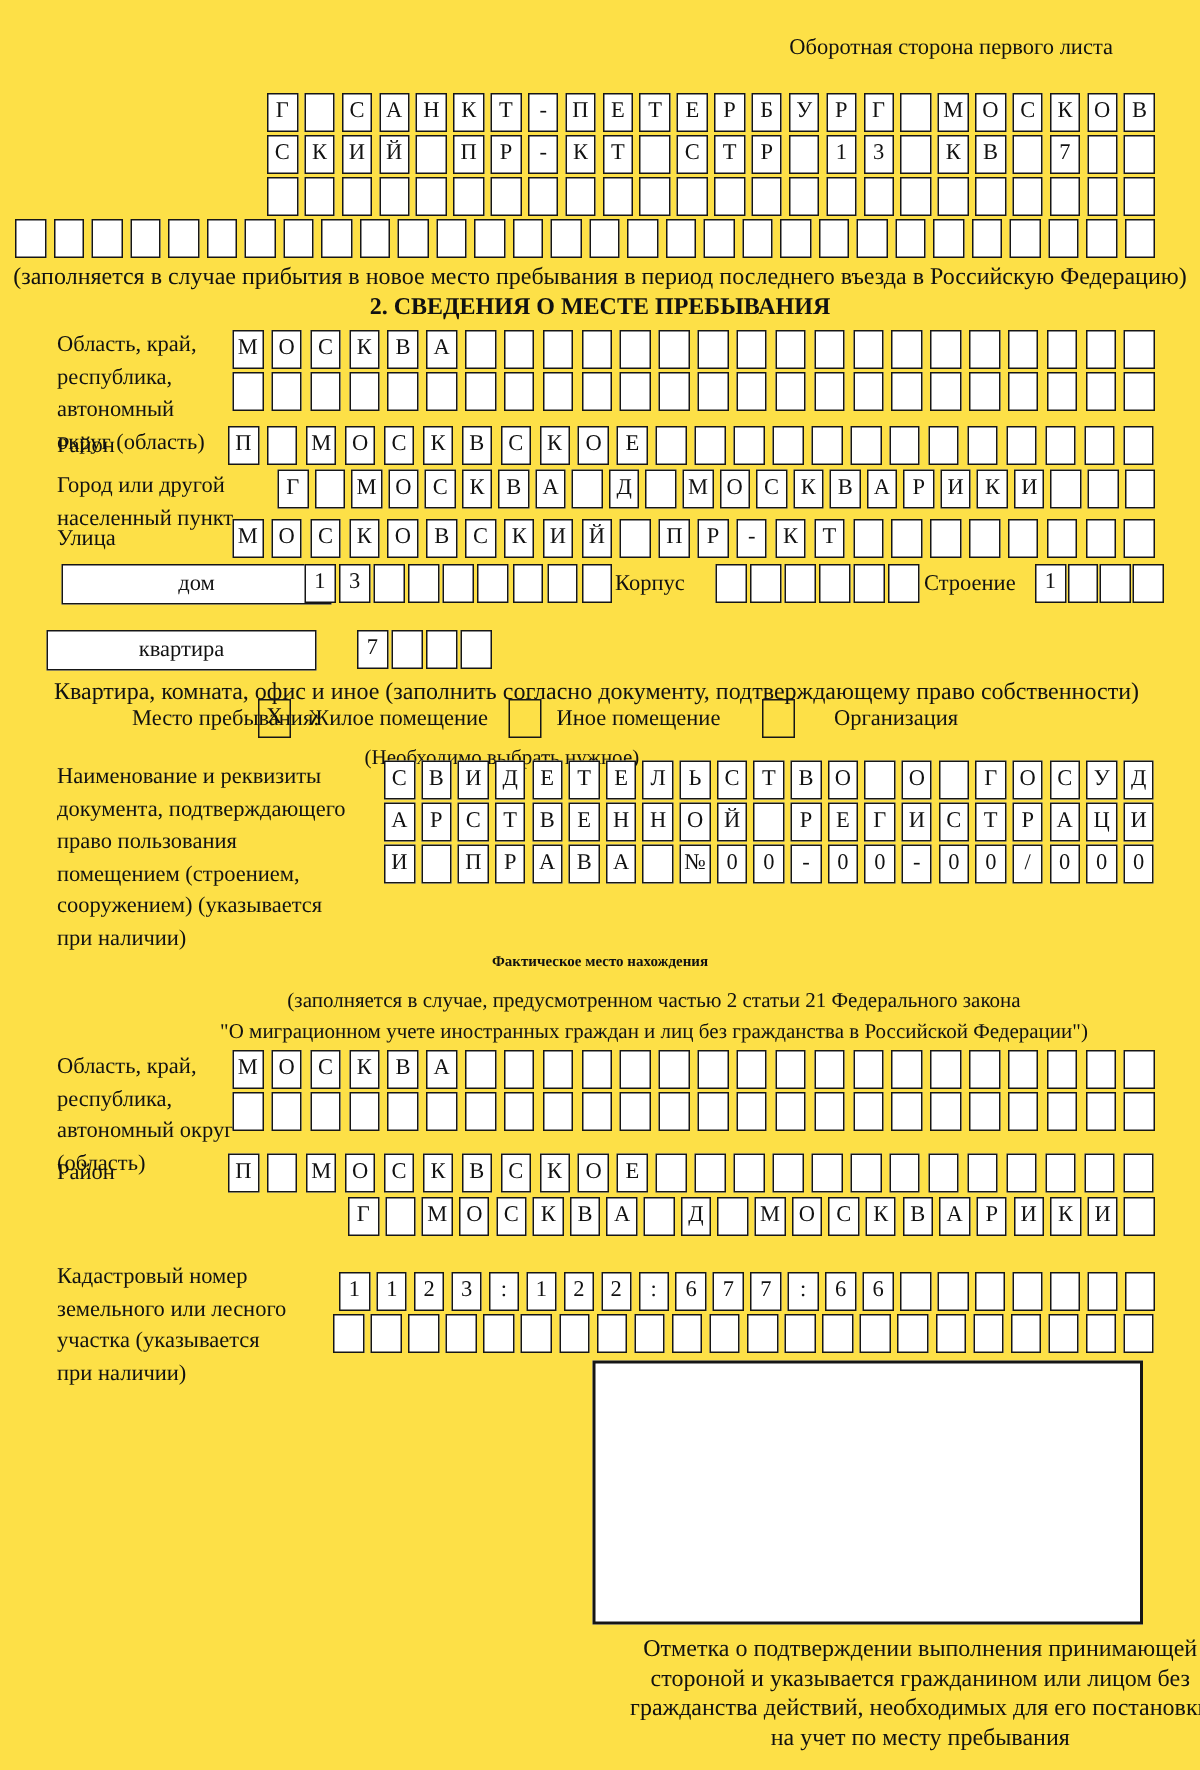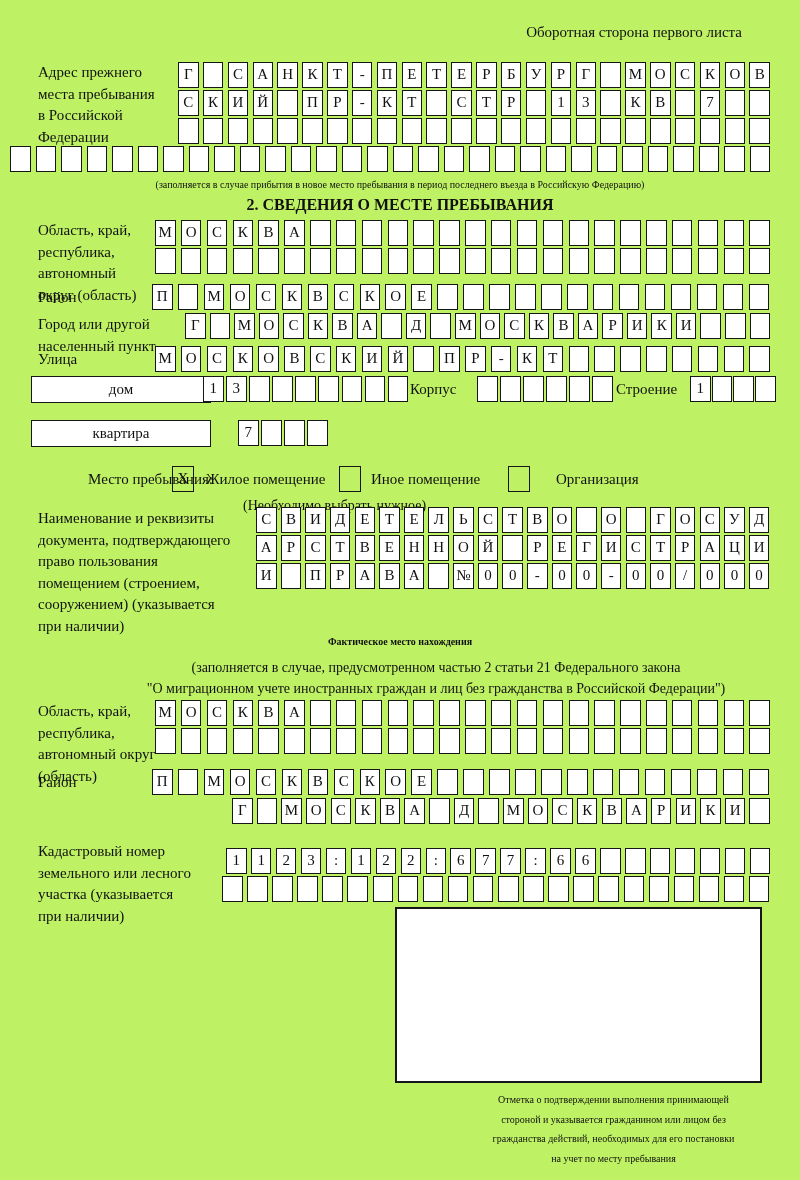--- a/index.html
+++ b/index.html
@@ -1,23 +1,23 @@
 <!DOCTYPE html>
 <html><head>
 <meta charset="utf-8">
 <style>
   html,body{margin:0;padding:0;background:#ffffff;}
   #page{
-    position:relative;width:800px;height:1180px;background:#bef264;
+    position:relative;width:800px;height:1180px;background:#fde047;
     font-family:"Liberation Serif","DejaVu Serif",serif;color:#111;
     overflow:hidden;
   }
   .abs{position:absolute;}
   .label{font-size:15px;line-height:21.5px;white-space:pre-line;}
-  .caption{font-size:10px;line-height:19px;}
+  .caption{font-size:16px;line-height:19px;}
   .center{text-align:center;width:800px;left:0;}
   .bold{font-weight:bold;}
   .cells{display:flex;}
   .cell{
     box-sizing:border-box;flex:0 0 auto;width:20.5px;height:26px;
     border:1.6px solid #161616;font-size:15px;line-height:23px;
     text-align:center;background:#fff;
   }
   .widebox{
     box-sizing:border-box;border:1.6px solid #161616;height:27px;
@@ -30,24 +30,20 @@
   .stamp{box-sizing:border-box;border:2px solid #161616;background:#fff;}
   .pre{white-space:pre-line;padding-left:36px;}
 </style>
 </head>
 <body>
 
 <div id="page">
 
   <div class="abs label" style="top:22px;right:58px;">Оборотная сторона первого листа</div>
 
-  <div class="abs label" style="top:62px;left:38px;">Адрес прежнего
-места пребывания
-в Российской
-Федерации</div>
   <div class="abs cells" style="top:62px;left:178px;gap:4.35px;">
       <span class="cell">Г</span>
       <span class="cell"></span>
       <span class="cell">С</span>
       <span class="cell">А</span>
       <span class="cell">Н</span>
       <span class="cell">К</span>
       <span class="cell">Т</span>
       <span class="cell">-</span>
       <span class="cell">П</span>
@@ -290,21 +286,21 @@
       <span class="cell"></span>
       <span class="cell"></span>
       <span class="cell"></span>
       <span class="cell"></span>
       <span class="cell"></span>
       <span class="cell"></span>
       <span class="cell"></span>
       <span class="cell"></span>
     </div>
 
-  <div class="abs widebox" style="top:376px;left:31px;width:180px;">дом</div>
+  <div class="abs widebox" style="top:376px;left:41px;width:180px;">дом</div>
   <div class="abs cells" style="top:376px;left:203px;gap:2.6px;">
       <span class="cell">1</span>
       <span class="cell">3</span>
       <span class="cell"></span>
       <span class="cell"></span>
       <span class="cell"></span>
       <span class="cell"></span>
       <span class="cell"></span>
       <span class="cell"></span>
       <span class="cell"></span>
@@ -326,20 +322,21 @@
       <span class="cell"></span>
     </div>
 
   <div class="abs widebox" style="top:420px;left:31px;width:180px;">квартира</div>
   <div class="abs cells" style="top:420px;left:238px;gap:2.6px;">
       <span class="cell">7</span>
       <span class="cell"></span>
       <span class="cell"></span>
       <span class="cell"></span>
     </div>
+  <div class="abs caption" style="top:452px;left:36px;">Квартира, комната, офис и иное (заполнить согласно документу, подтверждающему право собственности)</div>
 
   <div class="abs label" style="top:469px;left:40px;margin-left:48px;">Место пребывания:</div>
   <span class="abs cbox" style="top:466px;left:172px;">X</span>
   <div class="abs label" style="top:469px;left:206px;">Жилое помещение</div>
   <span class="abs cbox" style="top:466px;left:339px;"></span>
   <div class="abs label" style="top:469px;left:371px;">Иное помещение</div>
   <span class="abs cbox" style="top:466px;left:508px;"></span>
   <div class="abs label" style="top:469px;left:556px;">Организация</div>
   <div class="abs caption" style="top:496px;left:243px;font-size:14px;">(Необходимо выбрать нужное)</div>
 

